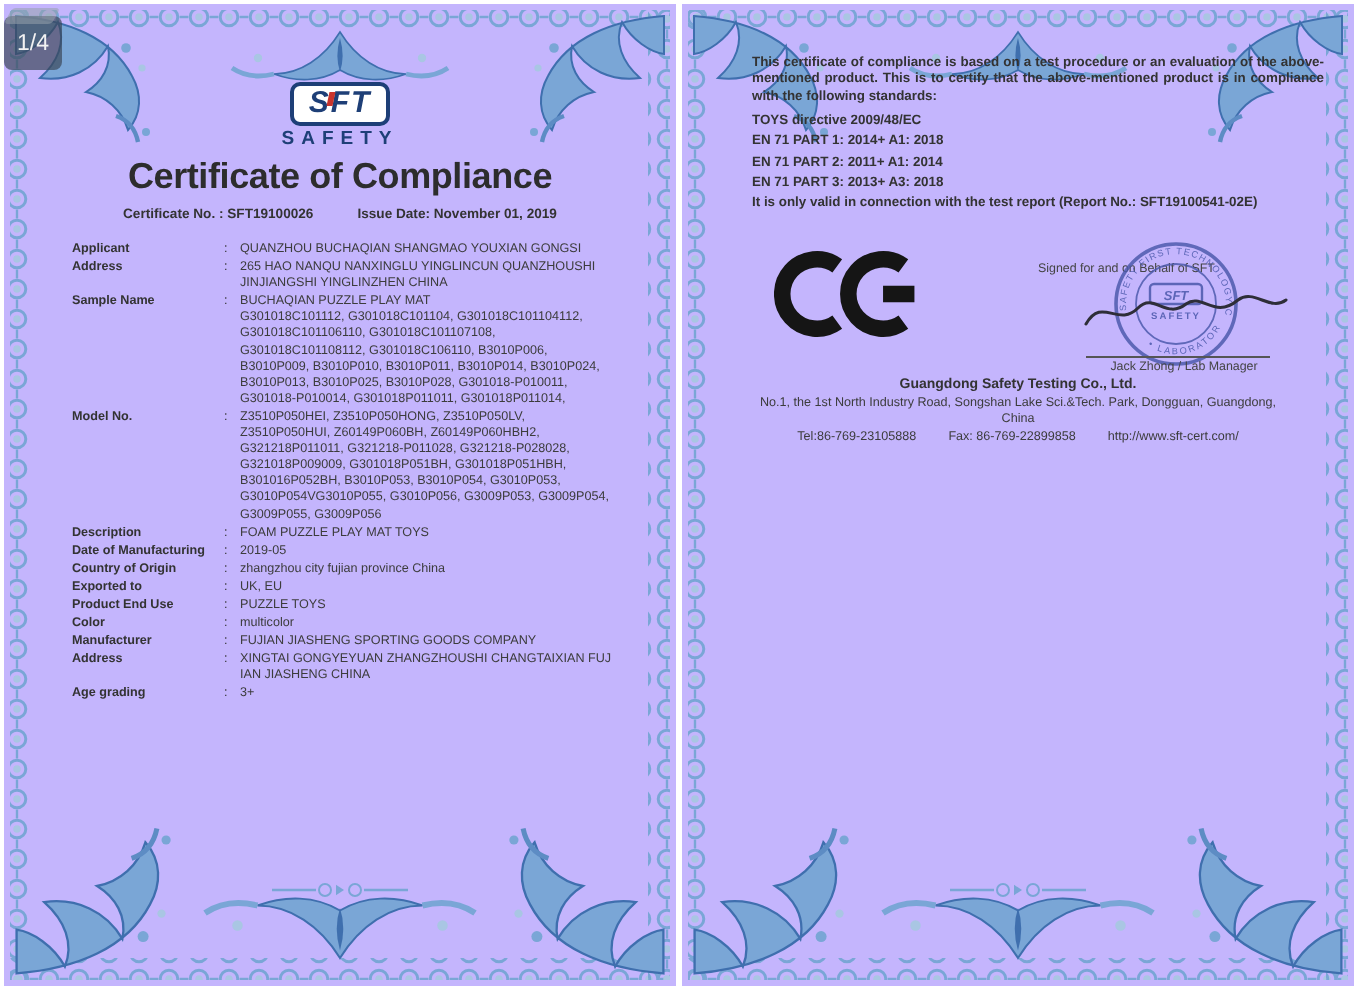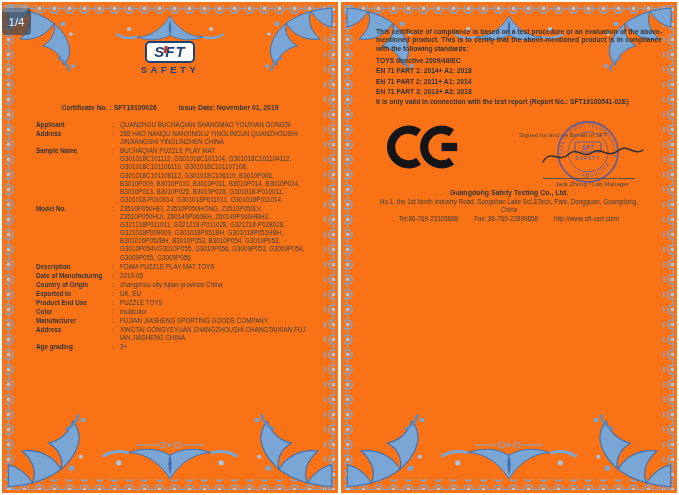--- a/index.html
+++ b/index.html
@@ -1,18 +1,18 @@
 <!DOCTYPE html>
 <html><head>
 <meta charset="utf-8">
 <style>
   html,body{margin:0;padding:0;background:#ffffff;}
   .canvas{position:relative;width:679px;height:495px;background:#fff;overflow:hidden;
           font-family:"Liberation Sans",sans-serif;color:#3c3c3c;}
-  .page{position:absolute;top:2px;width:336px;height:491px;background:#f97316;}
+  .page{position:absolute;top:2px;width:336px;height:491px;background:#c4b5fd;}
   .page-left{left:2px;}
   .page-right{left:341px;}
   .frame{position:absolute;left:0;top:0;width:100%;height:100%;pointer-events:none;}
 
   
   .logo{position:absolute;left:0;top:39px;width:100%;text-align:center;}
   .logo-box{display:inline-block;position:relative;border:2px solid #1e3f77;border-radius:5px;
             padding:0 7px 1px 7px;font-weight:bold;font-style:italic;font-size:15px;
             letter-spacing:1px;color:#1e3f77;line-height:17px;background:#fff;}
   .red-tick{position:absolute;left:17px;top:3px;width:3px;height:7px;background:#c9342c;
@@ -114,20 +114,21 @@
     </svg>
 
     <div class="logo">
       <div class="logo-box">
         <span>SFT</span>
         <i class="red-tick"></i>
       </div>
       <div class="logo-sub">SAFETY</div>
     </div>
 
+    <div class="title">Certificate of Compliance</div>
 
     <div class="certline">
       <span>Certificate No. : SFT19100026</span>
       <span>Issue Date: November 01, 2019</span>
     </div>
 
     <div class="fields">
       <div class="kv">
         <span class="k">Applicant</span>
           <span class="c">:</span>

